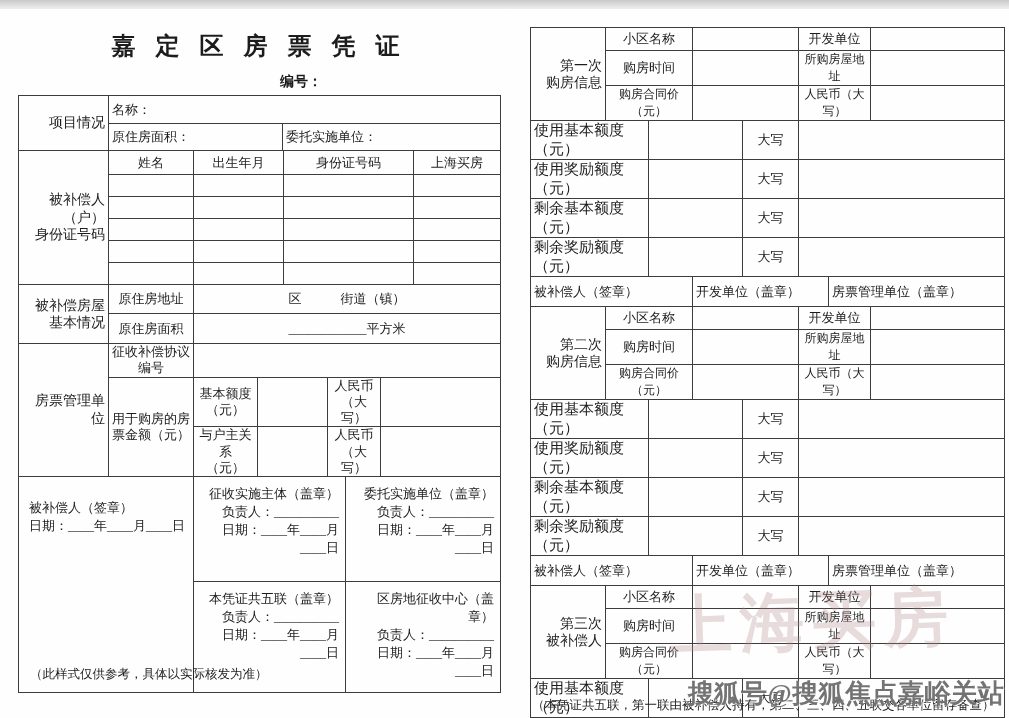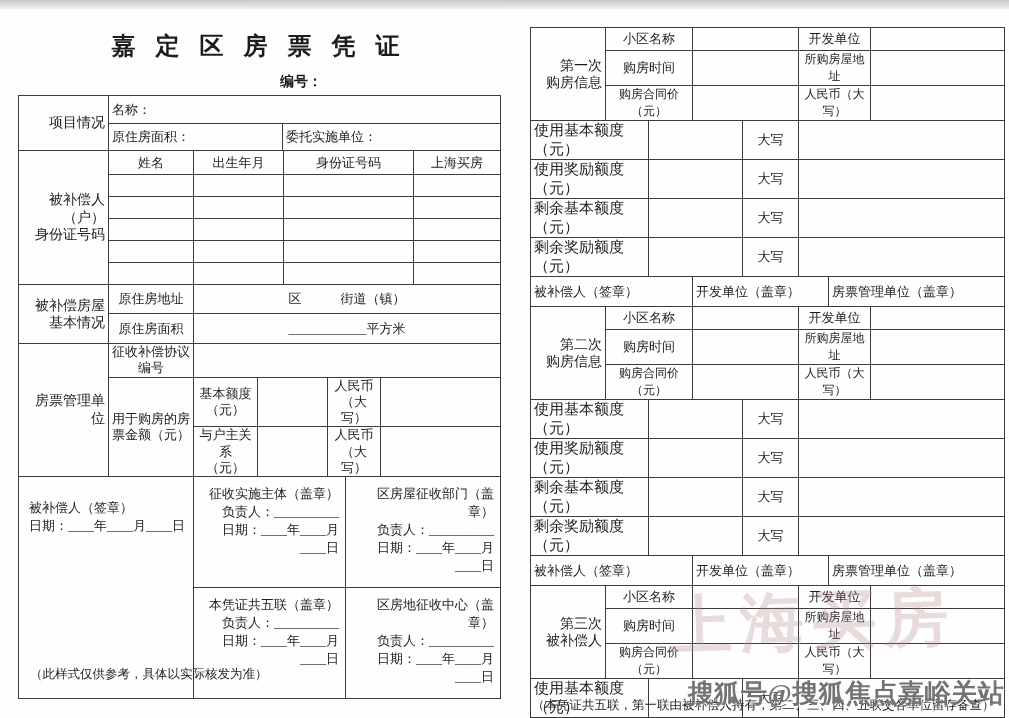--- a/index.html
+++ b/index.html
@@ -195,21 +195,21 @@
           </td>
           <td class="stamp">
             <div class="inner">
               <div>征收实施主体（盖章）</div>
               <div>负责人：__________</div>
               <div>日期：____年____月____日</div>
             </div>
           </td>
           <td class="stamp">
             <div class="inner">
-              <div>区房屋征收部门（盖章）</div>
+              <div>委托实施单位（盖章）</div>
               <div>负责人：__________</div>
               <div>日期：____年____月____日</div>
             </div>
           </td>
         </tr>
         <tr style="height:107px">
           <td class="stamp">
             <div class="inner">
               <div>本凭证共五联（盖章）</div>
               <div>负责人：__________</div>

